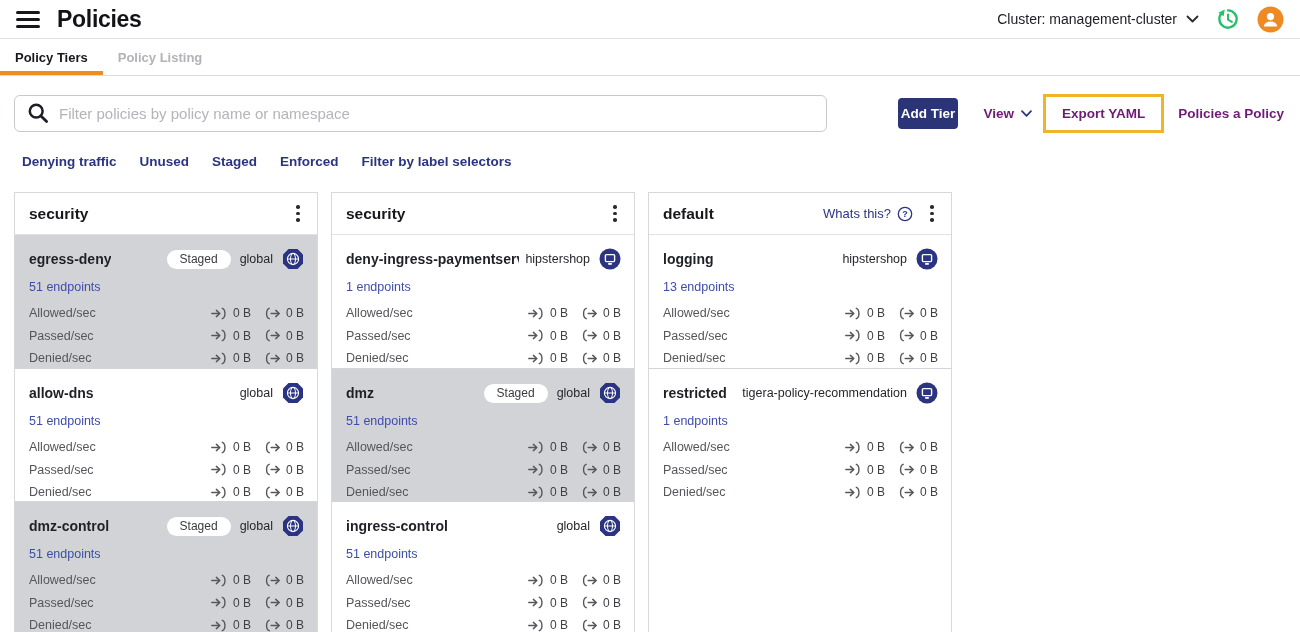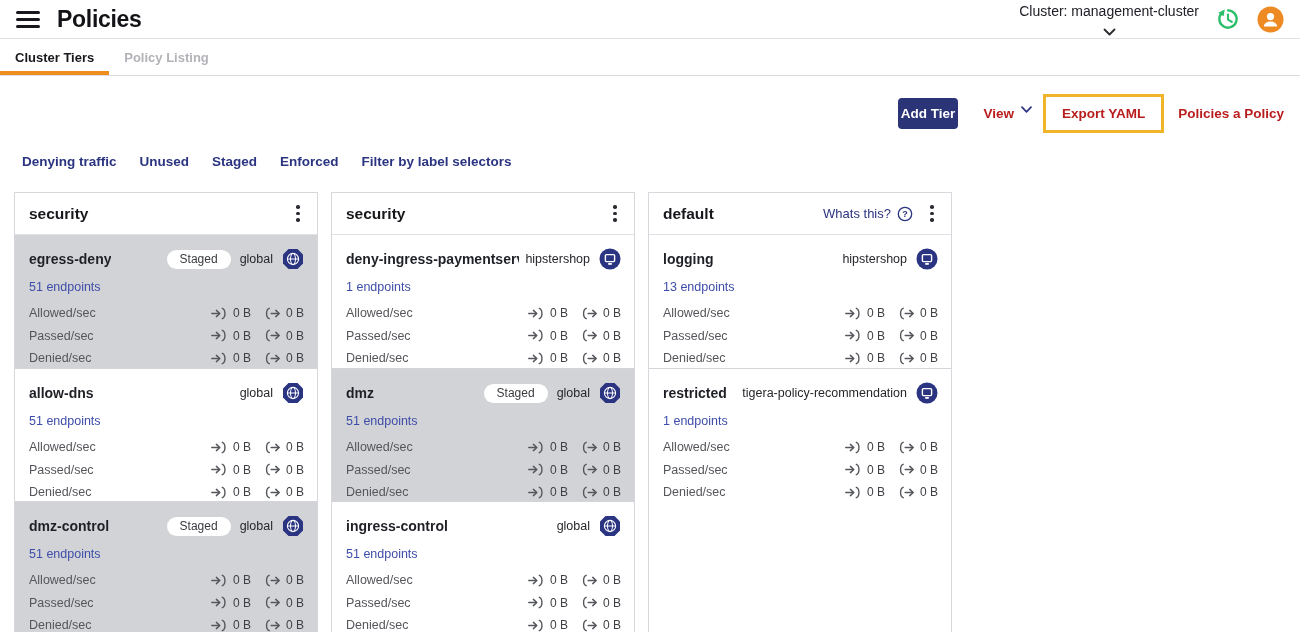--- a/index.html
+++ b/index.html
@@ -8,43 +8,43 @@
 
   
   .topbar { height:39px; display:flex; align-items:center; padding:0 16px;
     border-bottom:1px solid #e3e3e7; background:#fff; }
   .hamburger { width:24px; height:17px; display:flex; flex-direction:column;
     justify-content:space-between; cursor:pointer; margin-right:17px; }
   .hamburger i { display:block; height:3px; background:#17171c; border-radius:2px; }
   .app-title { font-size:23px; font-weight:700; letter-spacing:-0.3px; color:#121217; }
   .topbar-right { margin-left:auto; display:flex; align-items:center; gap:16px; }
   .cluster-select { display:flex; align-items:center; gap:9px; font-size:14px;
-    color:#202128; cursor:pointer;flex-direction:column; }
+    color:#202128; cursor:pointer; }
   .icon-btn { display:flex; align-items:center; cursor:pointer; }
 
   
   .tabbar { height:37px; display:flex; border-bottom:1px solid #dcdce0; }
   .tab { display:flex; align-items:center; padding:4px 15px 0 15px; font-size:13px;
     font-weight:700; border-bottom:4px solid transparent; cursor:pointer; }
   .tab.active { color:#17171c; border-bottom-color:#ef8e1e; }
   .tab.inactive { color:#b2b2b8; }
 
   
   .toolbar { display:flex; align-items:center; margin:18px 16px 0 14px; }
   .searchbox { position:relative; width:813px; height:37px; }
   .searchbox input { width:100%; height:100%; border:1px solid #c8c9ce; border-radius:6px;
     padding:0 12px 0 44px; font-size:15px; font-family:inherit; color:#33343a; outline:none; }
   .searchbox input::placeholder { color:#b4b4ba; }
   .search-icon { position:absolute; left:13px; top:7px; }
   .toolbar-actions { margin-left:auto; display:flex; align-items:center; }
   .btn-primary { background:#2a3477; color:#fff; border:none; border-radius:4px;
     height:31px; padding:0 3px; font-size:13.5px; font-weight:600; font-family:inherit;
     cursor:pointer; }
-  .link-btn { color:#b91c1c; font-size:13.5px; font-weight:600; cursor:pointer;
-    display:flex; align-items:flex-start; gap:7px; text-decoration:none; }
+  .link-btn { color:#701a75; font-size:13.5px; font-weight:600; cursor:pointer;
+    display:flex; align-items:center; gap:7px; text-decoration:none; }
   .view-btn { margin-left:25px; }
   .export-wrap { margin-left:11px; border:3px solid #f0b429; background:#fff;
     padding:9px 16px; }
   .recommend-btn { margin-left:14px; }
 
   
   .filters { display:flex; gap:23px; margin:21px 16px 0 22px; }
   .filter-link { color:#2b3480; font-size:13.5px; font-weight:600; cursor:pointer;
     text-decoration:none; }
 
@@ -114,28 +114,35 @@
         <circle cx="13.5" cy="13.5" r="13" fill="#ee8a23"></circle>
         <circle cx="13.5" cy="10.6" r="3.6" fill="#fff"></circle>
         <path d="M6.8,20.6 a6.7,5 0 0 1 13.4,0 z" fill="#fff"></path>
       </svg>
     </span>
   </div>
 </header>
 
 <nav class="tabbar">
   <div class="tab active">
-      <span>Cluster Tiers</span>
+      <span>Policy Tiers</span>
     </div>
   <div class="tab inactive">
       <span>Policy Listing</span>
     </div>
 </nav>
 
 <div class="toolbar">
+  <div class="searchbox">
+    <svg class="search-icon" width="23" height="23" viewBox="0 0 23 23">
+      <circle cx="9.2" cy="9.2" r="6.4" fill="none" stroke="#1d1d28" stroke-width="2.5"></circle>
+      <line x1="14.2" y1="14.2" x2="19.6" y2="19.6" stroke="#1d1d28" stroke-width="2.8" stroke-linecap="round"></line>
+    </svg>
+    <input type="text" placeholder="Filter policies by policy name or namespace" style="">
+  </div>
   <div class="toolbar-actions">
     <button class="btn-primary">Add Tier</button>
     <a class="link-btn view-btn">
       <span>View</span>
       <svg width="11" height="7" viewBox="0 0 11 7">
           <polyline points="1,1.2 5.5,5.8 10,1.2" fill="none" stroke="#2b3480" stroke-width="1.7" stroke-linecap="round" stroke-linejoin="round"></polyline>
         </svg>
     </a>
     <span class="export-wrap">
       <a class="link-btn">Export YAML</a>

